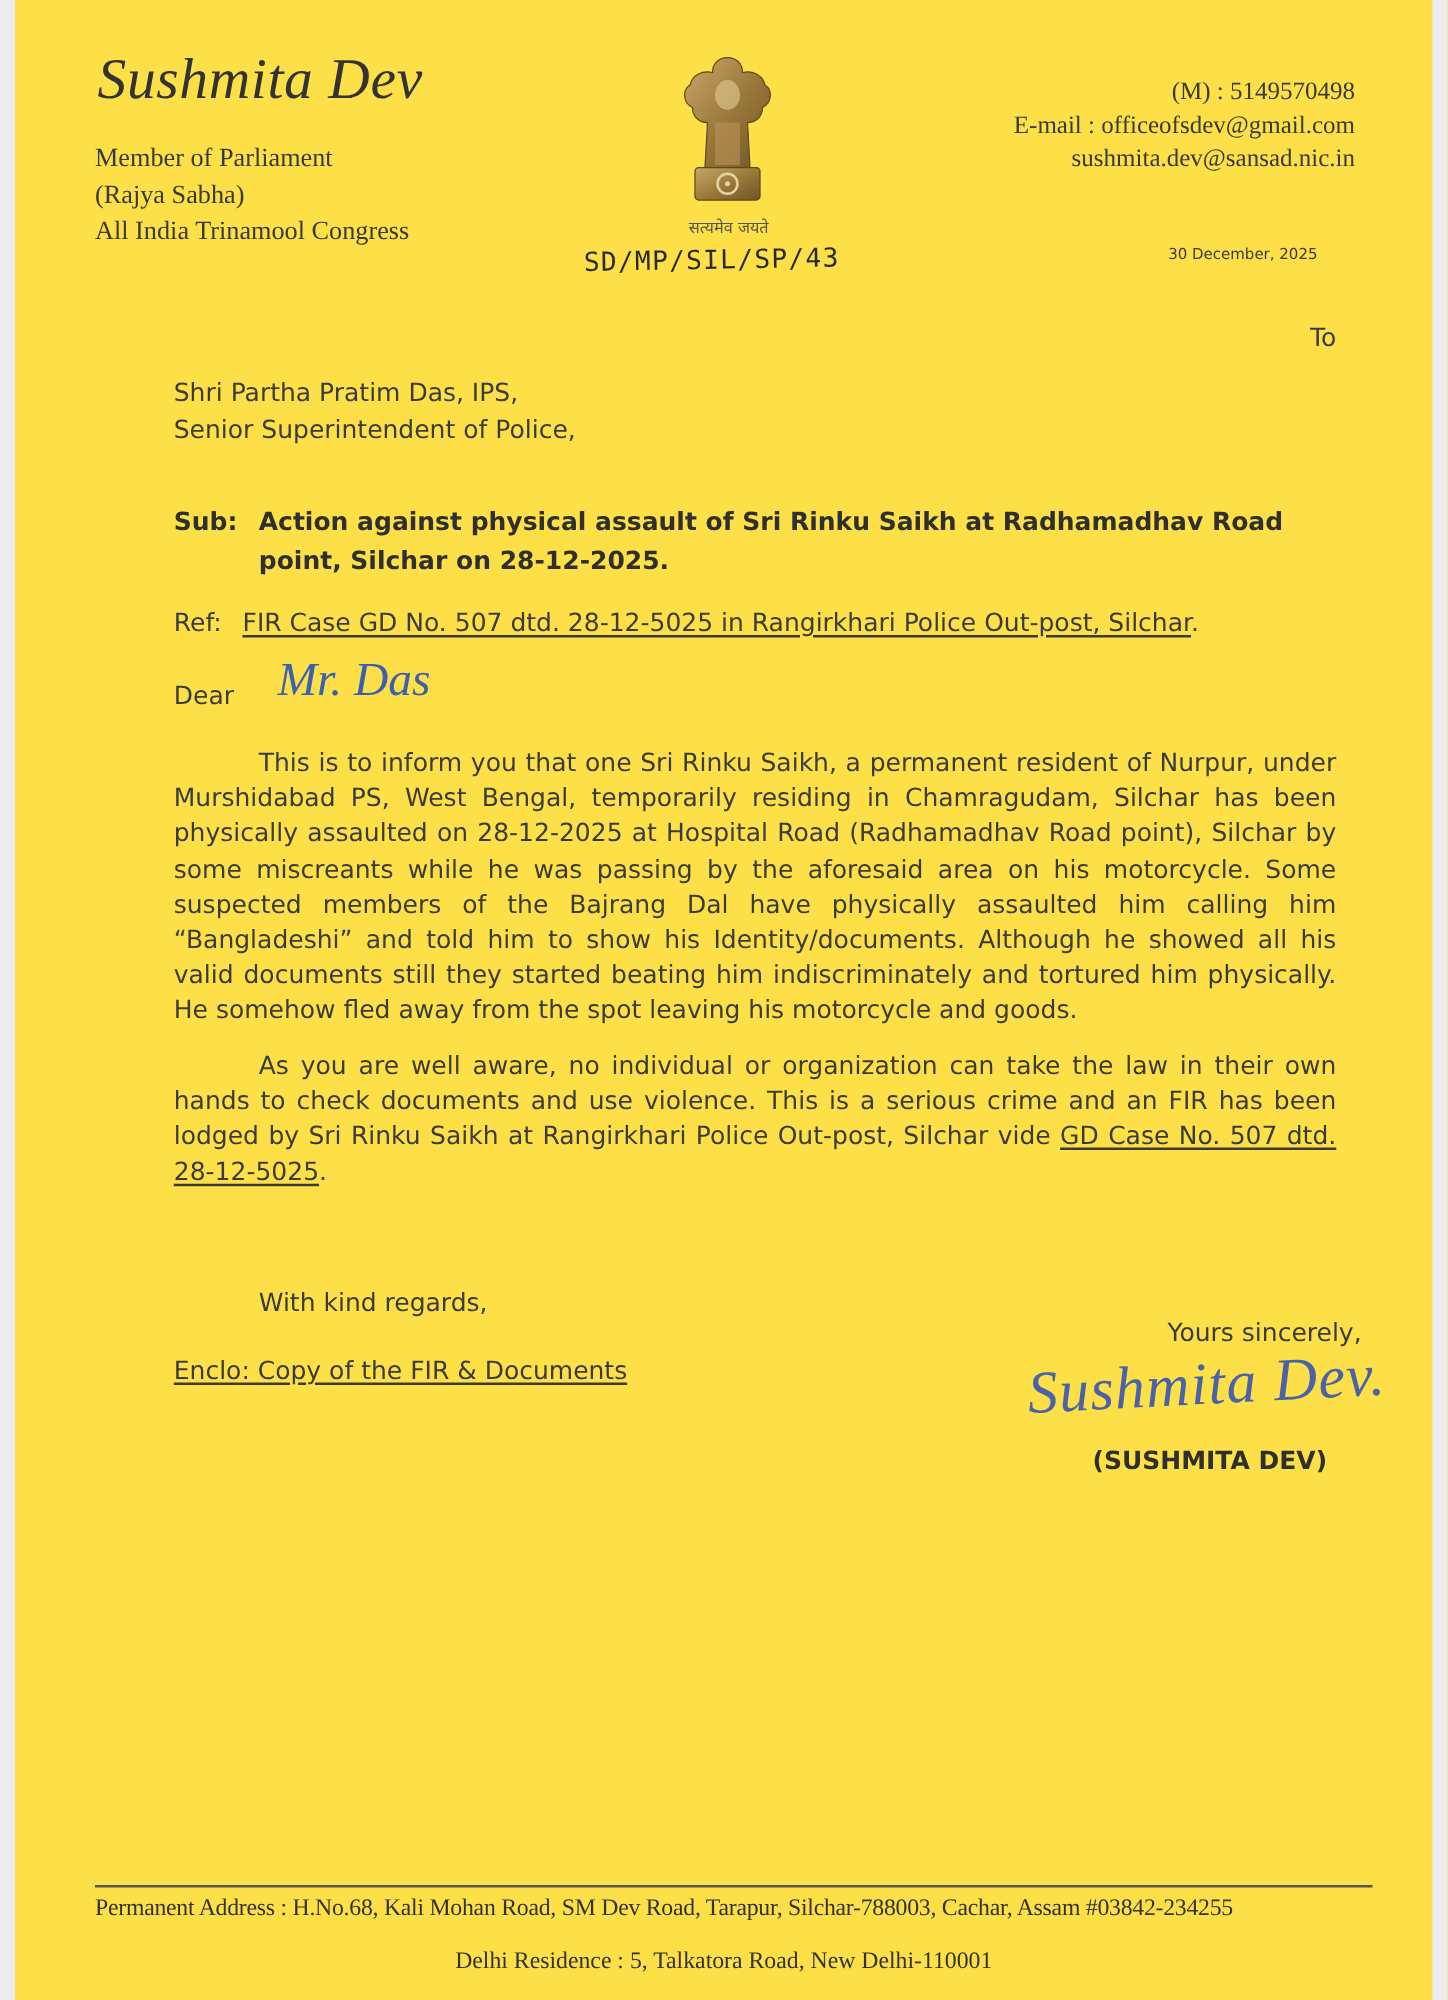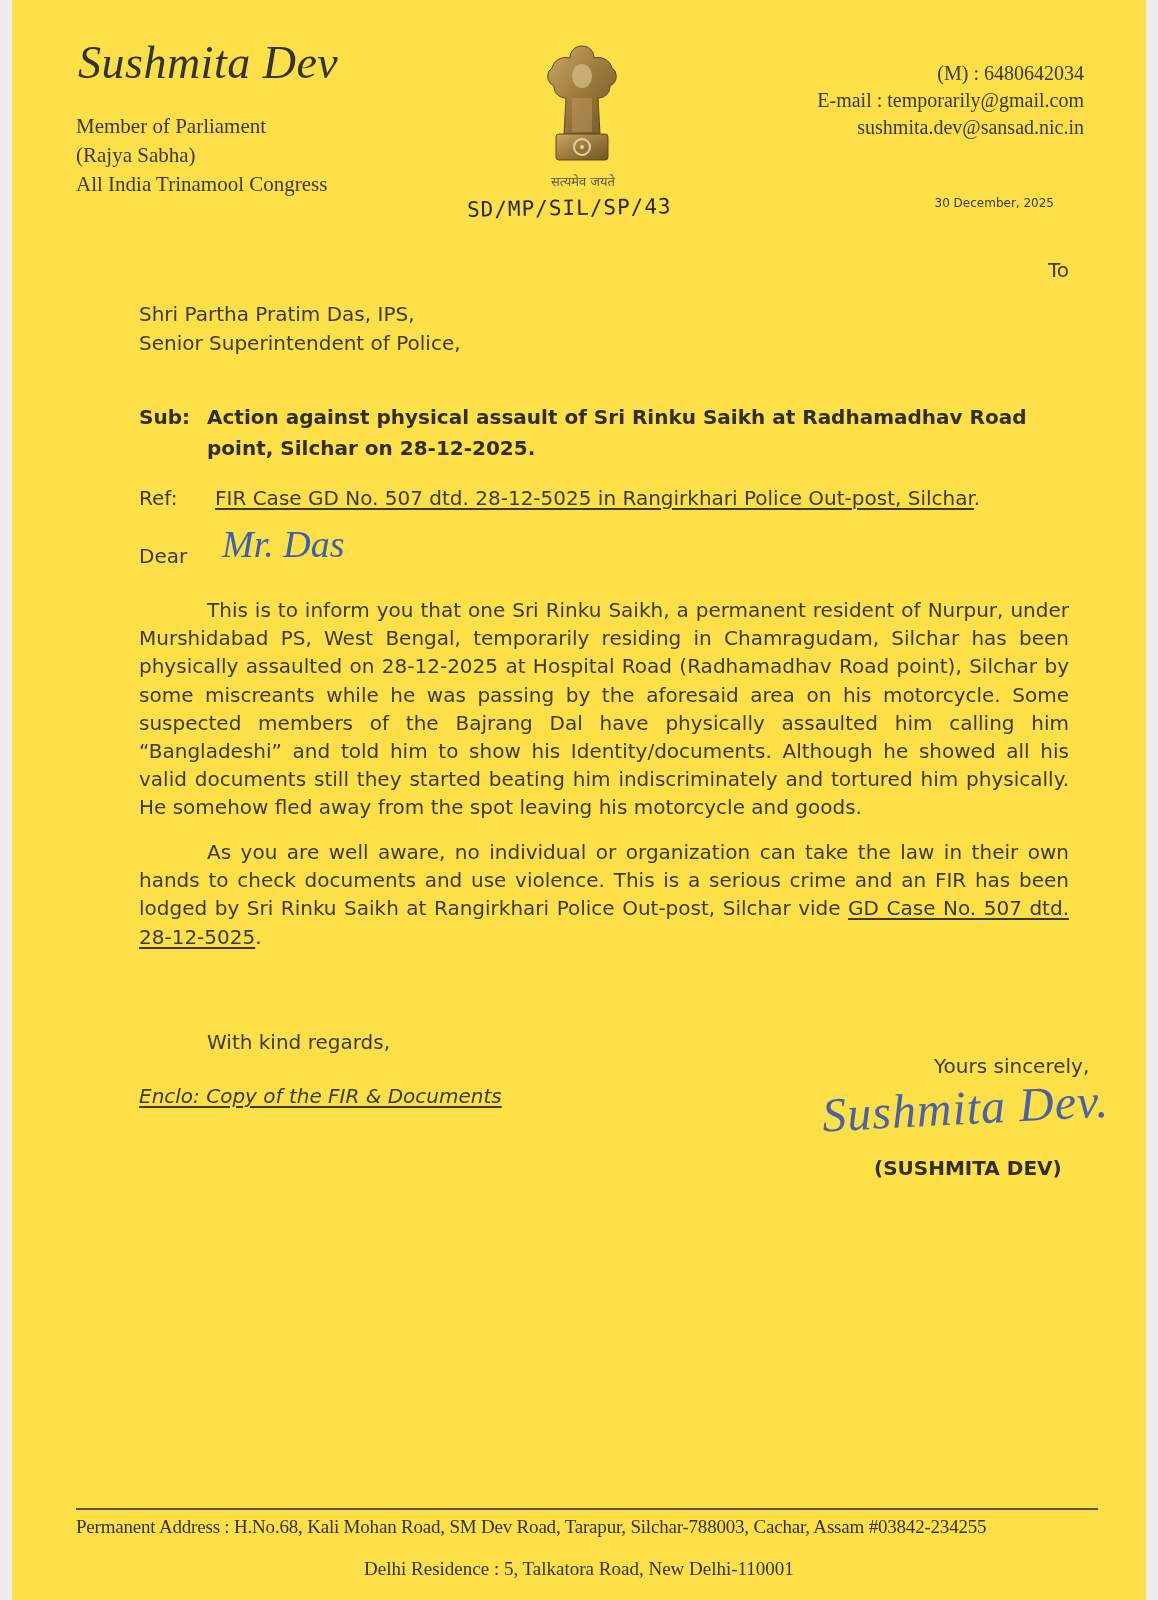--- a/index.html
+++ b/index.html
@@ -39,34 +39,34 @@
     .to { top: 258px; text-align: right; }
     .addressee { top: 300px; line-height: 29px; }
     .u { text-decoration: underline; text-underline-offset: 3px; }
 
     .sub { top: 402px; font-weight: bold; line-height: 31px; color: #2f2f2f; }
     .sub .lbl { position: absolute; left: 0; top: 0; }
     .sub .txt { margin-left: 68px; }
 
     .refline { top: 486px; }
     .refline .lbl { position: absolute; left: 0; }
-    .refline .txt { margin-left: 76px; }
+    .refline .txt { margin-left: 55px; }
 
     .dear { top: 544px; }
     .dear-hand {
       position: absolute; left: 210px; top: 522px; font-family: "Liberation Serif", serif; font-style: italic;
       font-size: 38px; color: #3d5fb0;
     }
 
     .para { line-height: 28.2px; text-align: justify; text-indent: 68px; }
     .p1 { top: 596px; }
     .p2 { top: 838px; }
     .p3 { top: 948px; }
     .regards { top: 1030px; left: 195px; }
-    .enclo { top: 1084px; font-style: italic; }
+    .enclo { top: 1084px; }
     .yours { position: absolute; left: 922px; top: 1054px; font-size: 20px; color: #3b3b3b; }
     .sig-hand {
       position: absolute; left: 810px; top: 1080px; font-family: "Liberation Serif", serif; font-style: italic;
       font-size: 48px; color: #4a63a8; transform: rotate(-3deg); letter-spacing: 1px;
     }
     .sig-name { position: absolute; left: 862px; top: 1156px; font-size: 20px; font-weight: bold; color: #2f2f2f; }
 
     .delhi { position: absolute; left: 0; width: 1134px; top: 1558px; text-align: center; font-size: 19px; color: #333; }
     .rule { position: absolute; left: 64px; top: 1508px; width: 1022px; height: 2px; background: #555; }
     .permanent { position: absolute; left: 64px; top: 1516px; font-size: 19px; color: #333; white-space: nowrap; letter-spacing: -0.2px; }
@@ -97,22 +97,22 @@
       <rect x="38" y="56" width="20" height="34" fill="#b89458" opacity="0.6"></rect>
       <rect x="22" y="92" width="52" height="26" rx="3" fill="url(#g)" stroke="#5e4820" stroke-width="1"></rect>
       <circle cx="48" cy="105" r="8" fill="none" stroke="#e2d2a6" stroke-width="2"></circle>
       <circle cx="48" cy="105" r="2" fill="#e2d2a6"></circle>
     </svg>
   </div>
   <div class="motto">सत्यमेव जयते</div>
   <div class="ref-hand">SD/MP/SIL/SP/43</div>
 
   <div class="contact serif">
-    <div>(M) : 6480642034</div>
-    <div>E-mail : temporarily@gmail.com</div>
+    <div>(M) : 5149570498</div>
+    <div>E-mail : officeofsdev@gmail.com</div>
     <div>sushmita.dev@sansad.nic.in</div>
   </div>
   <div class="date sans">30 December, 2025</div>
 
   <div class="body-block sans to">To</div>
   <div class="body-block sans addressee">
     <div>Shri Partha Pratim Das, IPS,</div>
     <div>Senior Superintendent of Police,</div>
   </div>
 

